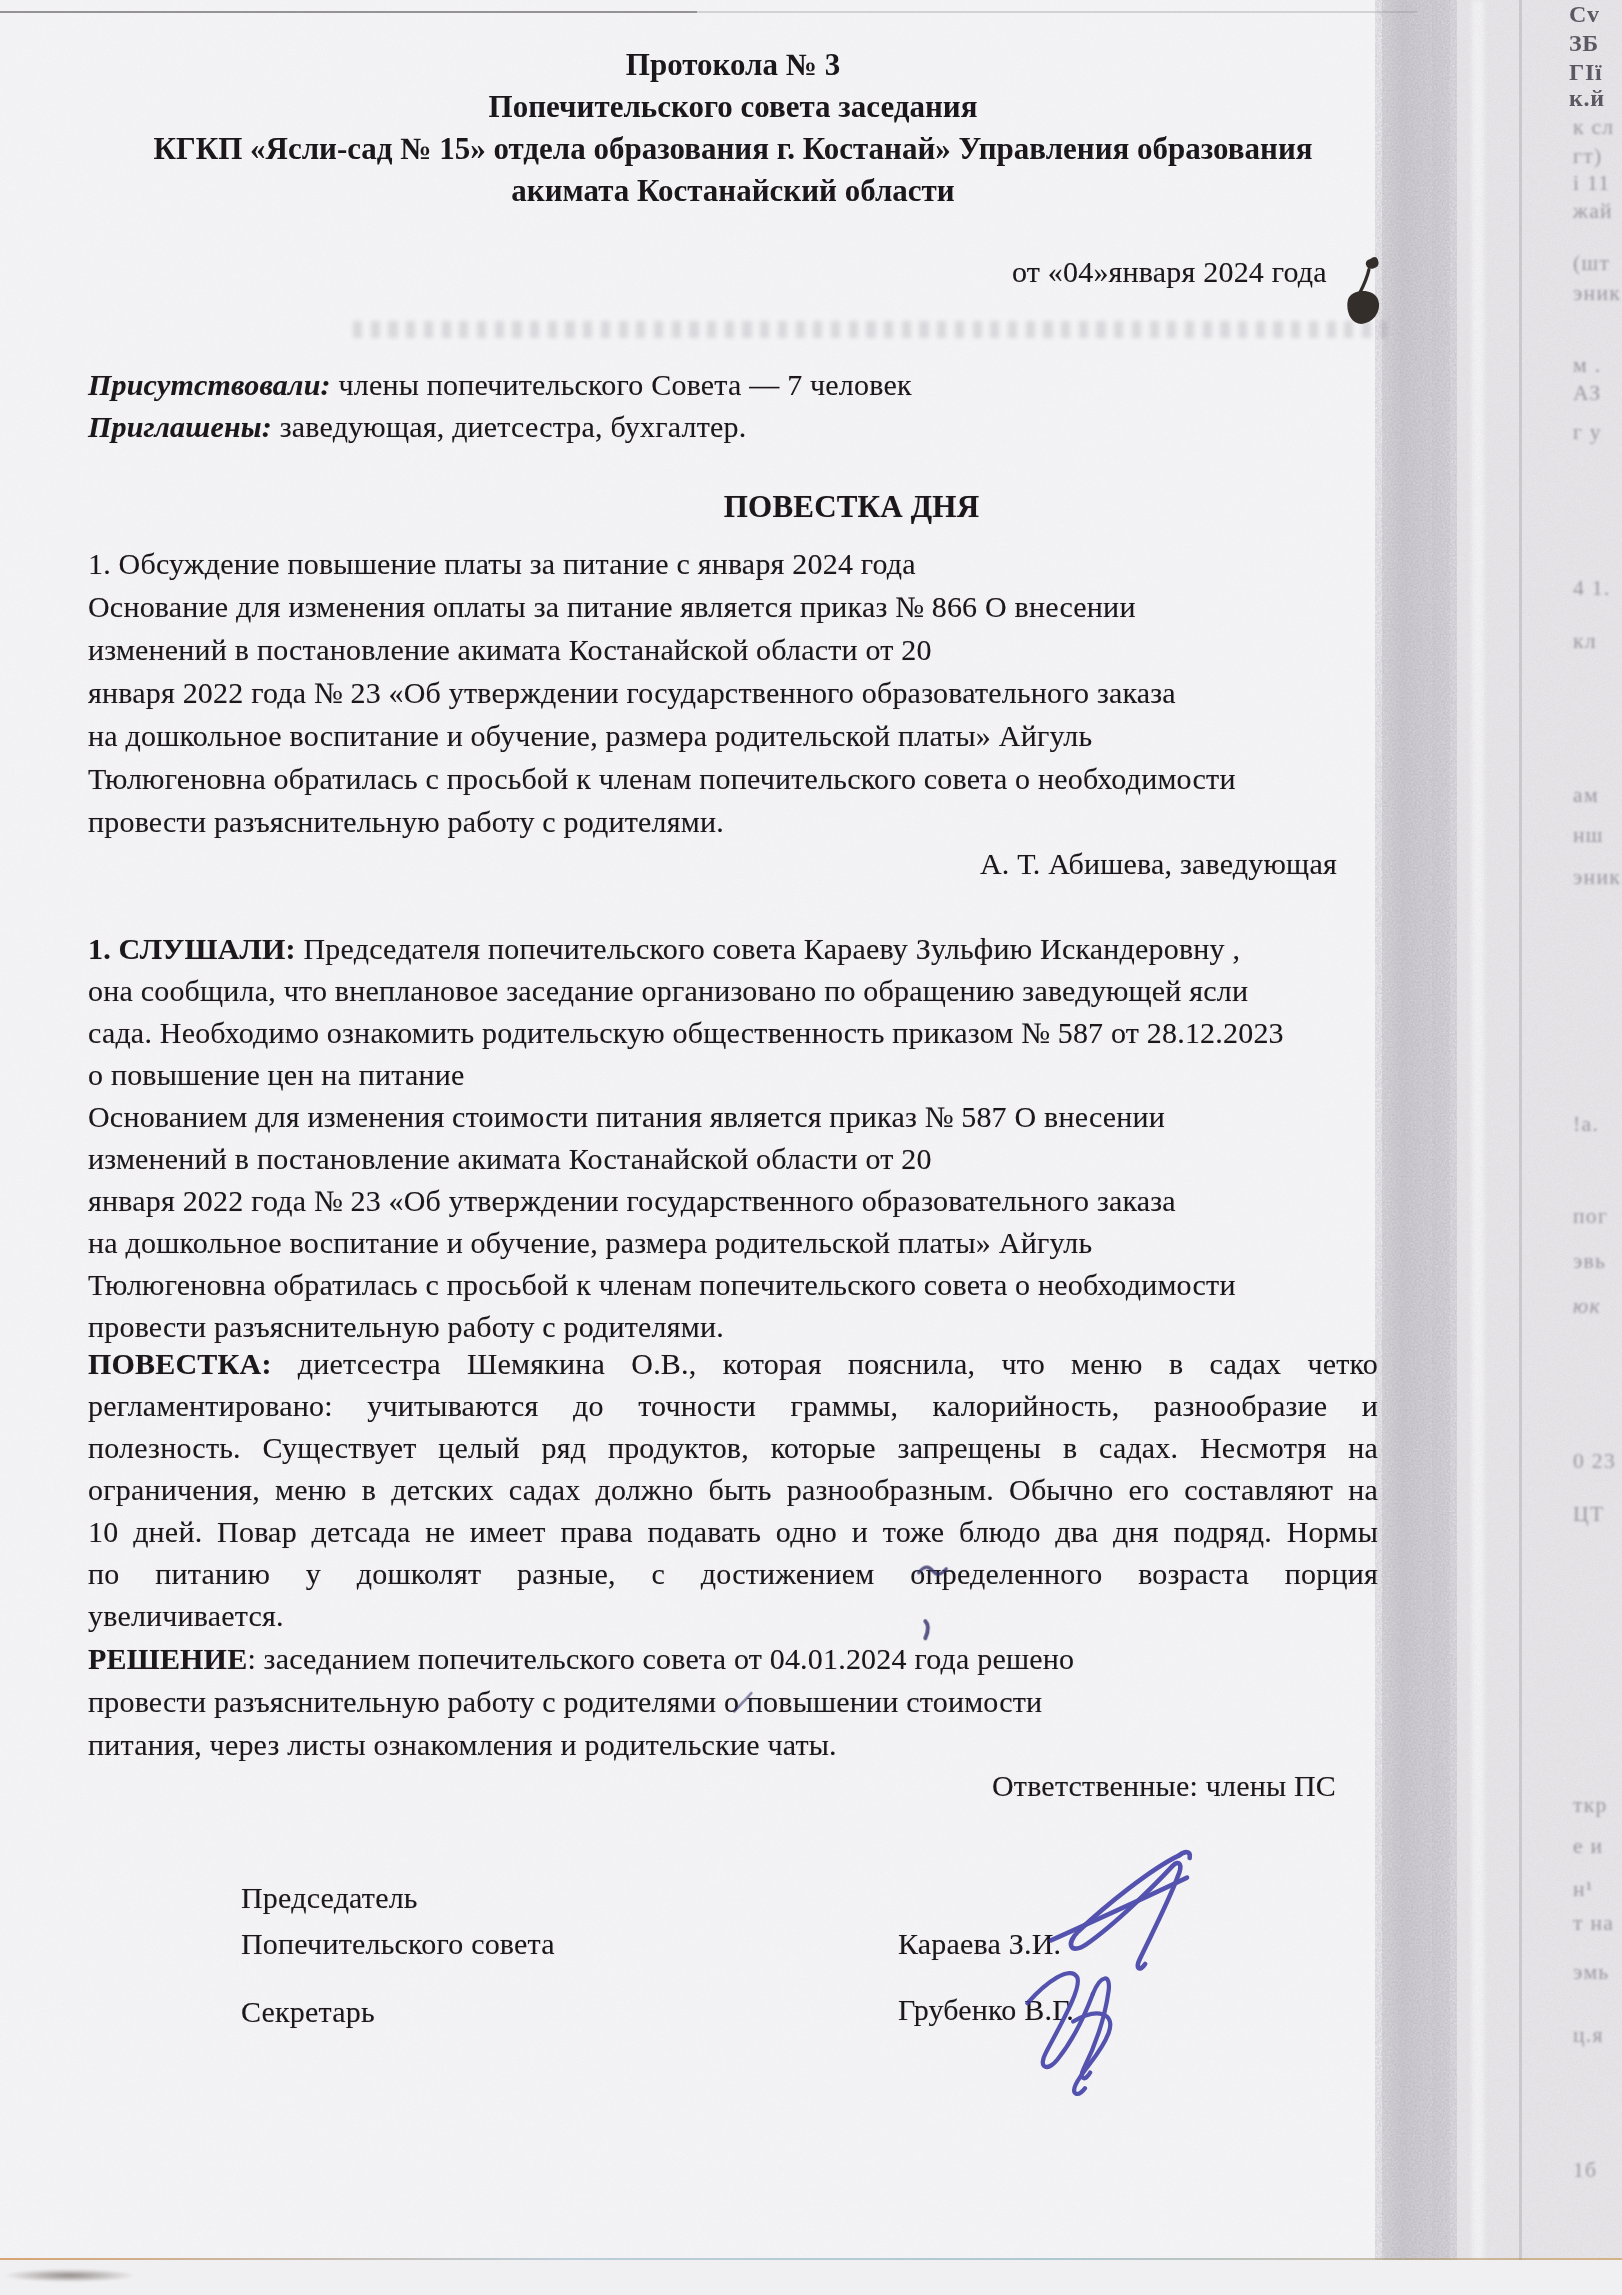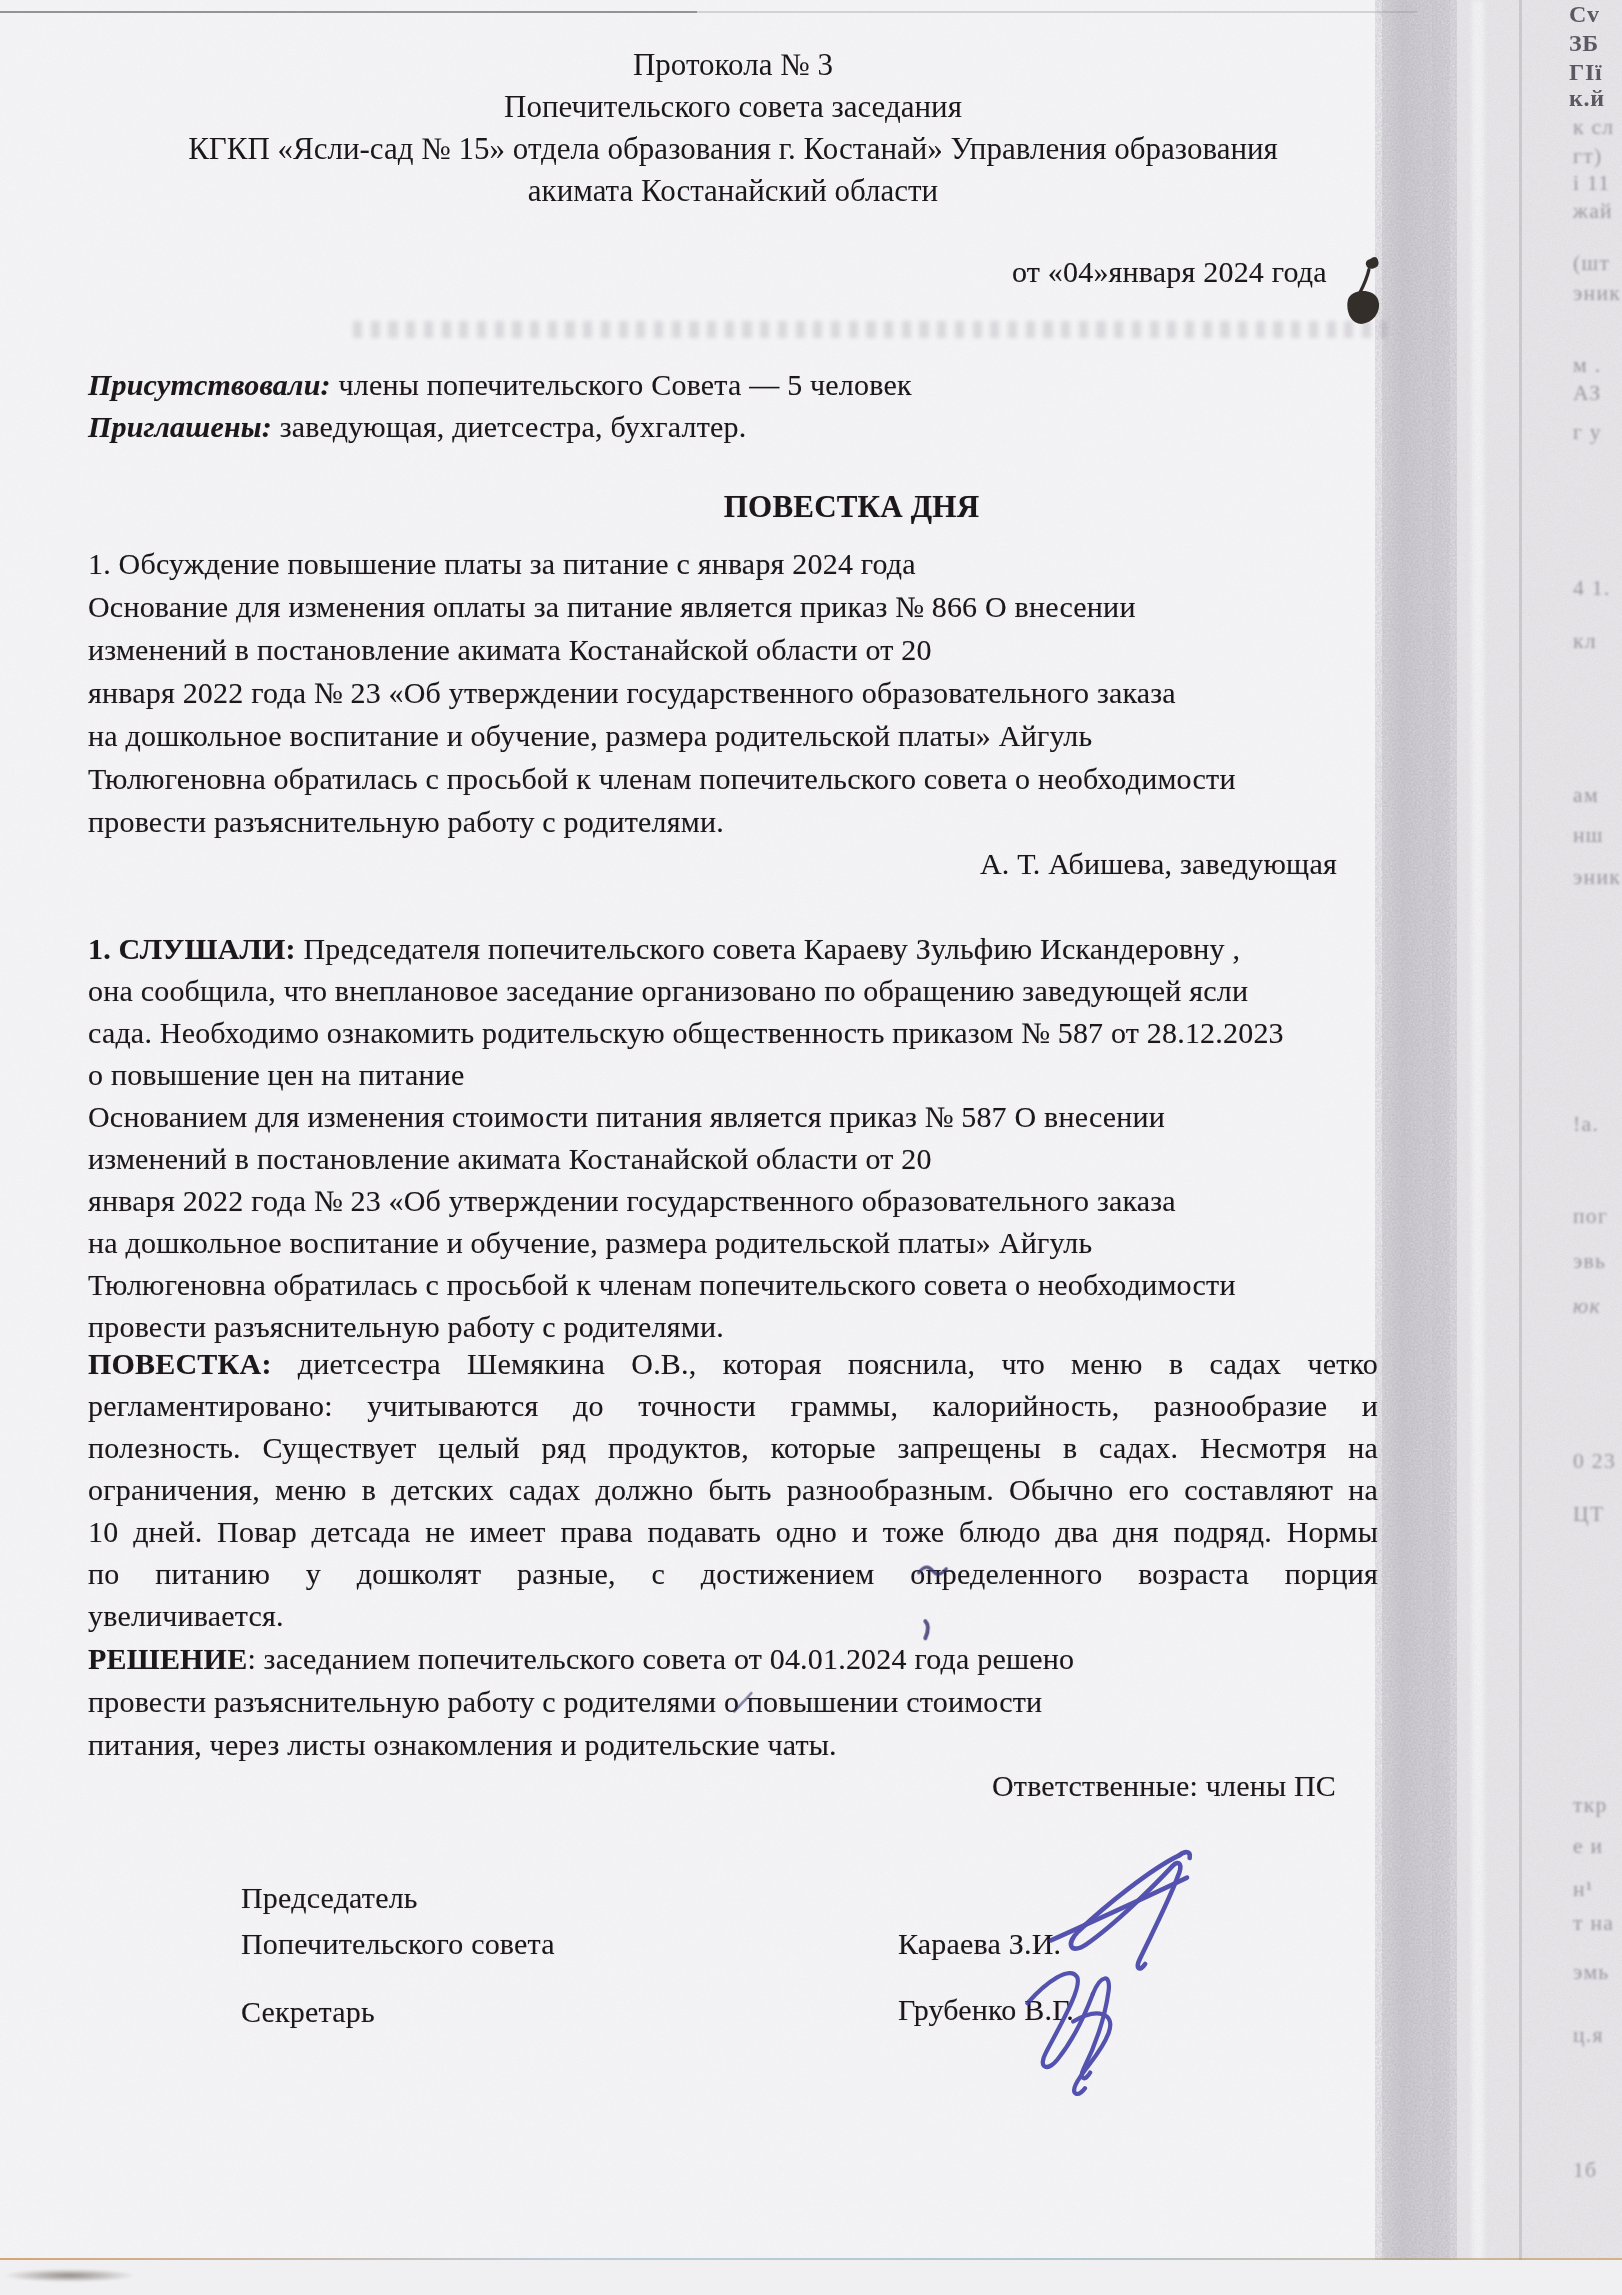--- a/index.html
+++ b/index.html
@@ -8,21 +8,21 @@
     background:#f6f5f7;
     font-family:"Liberation Serif","DejaVu Serif",serif;
     color:#1b171c;
   }
   .abs{position:absolute;}
   .txtcol{left:88px;width:1290px;}
   .line{white-space:nowrap;}
   .just{text-align:justify;text-align-last:justify;white-space:normal;}
   .doc-text{font-size:30px;line-height:42px;letter-spacing:0.2px;
     text-shadow:0 0 0.7px rgba(70,50,50,.35);}
-  .title-block{top:44px;text-align:center;font-weight:normal;font-size:31px;line-height:42px;}
+  .title-block{top:44px;text-align:center;font-weight:bold;font-size:31px;line-height:42px;}
   .date-line{top:251px;left:1012px;font-size:30px;}
   .attendees{top:364px;line-height:42px;}
   .lead-italic{font-weight:bold;font-style:italic;font-family:Liberation Serif, serif;}
   .lead-bold{font-weight:bold;}
   .agenda-heading{top:486px;left:324px;width:1055px;text-align:center;font-weight:bold;font-size:31px;}
   .agenda-par{top:542px;line-height:43px;}
   .signoff{top:843px;left:980px;}
   .heard-par{top:928px;line-height:42px;}
   .spoke-par{top:1343px;line-height:42px;}
   .decision-par{top:1637px;line-height:43px;}
@@ -130,21 +130,21 @@
 <div class="line">Протокола  № 3</div>
     <div class="line">Попечительского совета заседания</div>
     <div class="line">КГКП «Ясли-сад  № 15» отдела образования  г. Костанай» Управления образования</div>
     <div class="line">акимата Костанайский области</div>
   </div>
 
 <div class="abs doc-text date-line">от «04»января  2024 года</div>
 
 <div class="abs txtcol doc-text attendees">
   <div class="line">
-    <span class="lead-italic">Присутствовали:</span><span> члены попечительского Совета — 5 человек</span>
+    <span class="lead-italic">Присутствовали:</span><span> члены попечительского Совета — 7 человек</span>
   </div>
   <div class="line">
     <span class="lead-italic">Приглашены:</span><span> заведующая, диетсестра, бухгалтер.</span>
   </div>
 </div>
 
 <div class="abs doc-text agenda-heading">ПОВЕСТКА ДНЯ</div>
 
 <div class="abs txtcol doc-text agenda-par">
 

